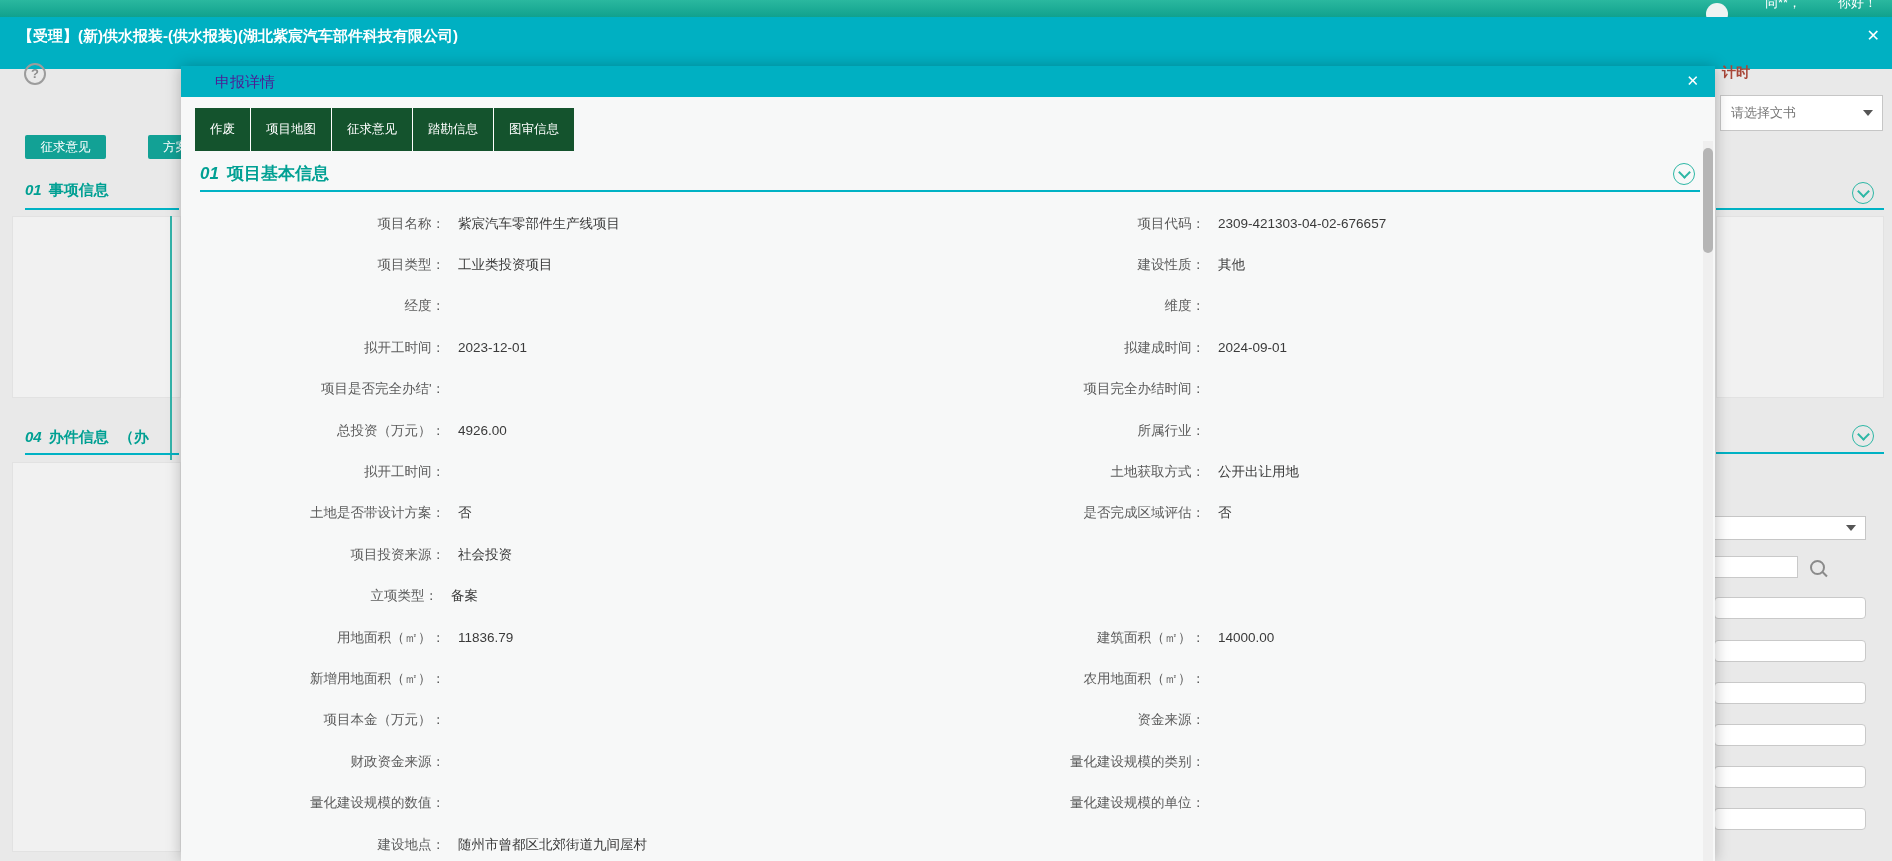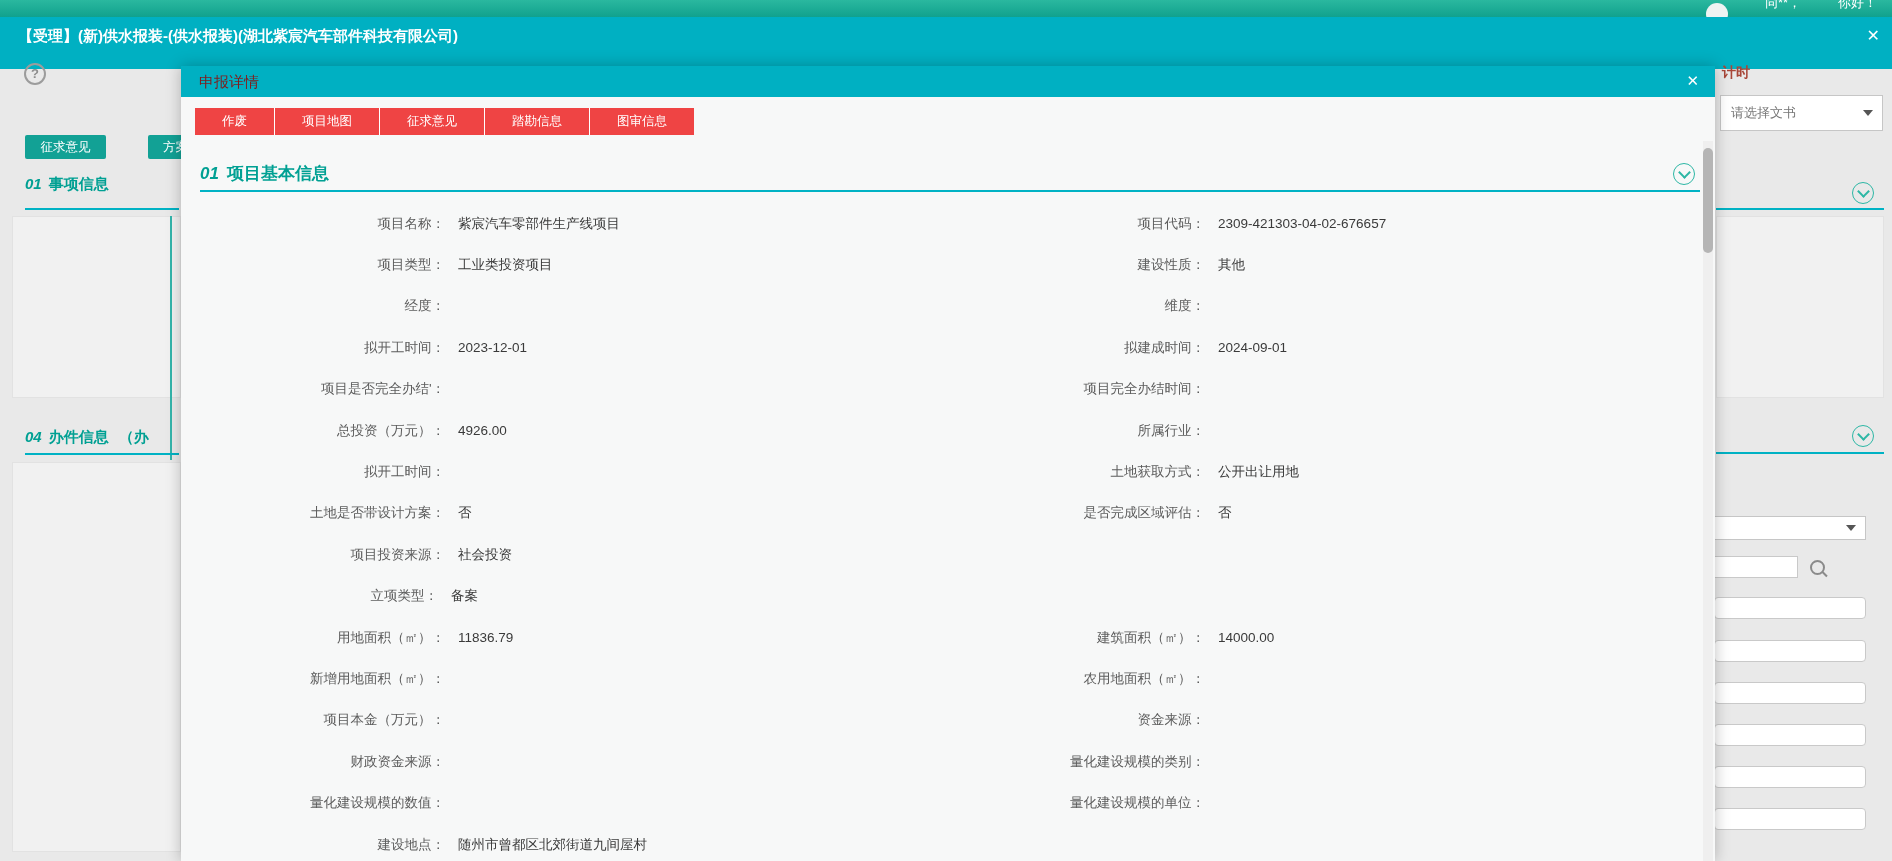--- a/index.html
+++ b/index.html
@@ -40,25 +40,25 @@
   .mini-input{position:absolute;left:1714px;width:152px;height:22px;background:#fff;border:1px solid #c9c9c9;
     border-radius:4px;box-sizing:border-box;}
   .search-box{position:absolute;left:1714px;top:556px;width:84px;height:22px;background:#fff;border:1px solid #c9c9c9;box-sizing:border-box;}
   .mag{position:absolute;left:1810px;top:560px;width:11px;height:11px;border:2px solid #8a8a8a;border-radius:50%;cursor:pointer;}
   .mag::after{content:"";position:absolute;left:9px;top:11px;width:7px;height:2px;background:#8a8a8a;transform:rotate(45deg);}
 
   
   .modal{position:absolute;left:181px;top:66px;width:1534px;height:795px;background:#f7f8f8;
     box-shadow:0 0 14px rgba(0,0,0,.25);overflow:hidden;}
   .modal-head{position:absolute;left:0;top:0;width:100%;height:31px;background:#00b0c2;}
-  .modal-head .t{position:absolute;left:18px;top:7px;color:#7f1d1d;font-size:15px;}
+  .modal-head .t{position:absolute;left:34px;top:7px;color:#4c1d95;font-size:15px;}
   .modal-head .x{position:absolute;right:16px;top:6px;color:#fff;font-size:15px;cursor:pointer;}
   .tabs{position:absolute;left:14px;top:42px;display:flex;}
-  .tabs button{background:#ef4444;border:none;border-right:1px solid #fff;color:#fff;font-size:12.5px;
-    height:27px;padding:0 27px;cursor:pointer;font-family:inherit;white-space:nowrap;}
+  .tabs button{background:#14532d;border:none;border-right:1px solid #fff;color:#fff;font-size:12.5px;
+    height:43px;padding:0 15px;cursor:pointer;font-family:inherit;white-space:nowrap;}
   .tabs button:last-child{border-right:none;}
   .msec{position:absolute;left:19px;top:96px;color:#00a093;font-size:17px;font-weight:bold;white-space:nowrap;}
   .msec .num{font-style:italic;margin-right:8px;}
   .m-line{position:absolute;left:19px;top:124px;width:1500px;height:2px;background:#00b2c4;}
   .m-chev{left:1492px;top:97px;}
   .form{position:absolute;left:0;top:137px;width:1520px;}
   .frow{display:flex;height:41.4px;align-items:center;}
   .fcell{display:flex;align-items:center;}
   .fcell.l{width:767px;}
   .fcell.r{flex:1;}
@@ -82,21 +82,21 @@
 
   <div class="title-bar">
     <span class="t">【受理】(新)供水报装-(供水报装)(湖北紫宸汽车部件科技有限公司)</span>
     <span class="x">✕</span>
   </div>
 
   <div class="help">?</div>
   <div class="gbtn" style="left:25px;top:135px;width:81px;">征求意见</div>
   <div class="gbtn" style="left:116px;top:135px;width:80px;margin-left:32px;">方案推进</div>
 
-  <div class="sec-head" style="left:25px;top:175px;">
+  <div class="sec-head" style="left:25px;top:181px;">
     <span class="num">01</span><span>事项信息</span>
   </div>
   <div class="sec-line" style="left:25px;top:208px;width:154px;"></div>
   <div class="panel" style="left:12px;top:216px;width:169px;height:182px;"></div>
   <div class="vline" style="left:170px;top:216px;height:244px;"></div>
 
   <div class="sec-head" style="left:25px;top:428px;">
     <span class="num">04</span><span>办件信息</span><span class="suf">（办</span>
   </div>
   <div class="sec-line" style="left:25px;top:453px;width:154px;"></div>

